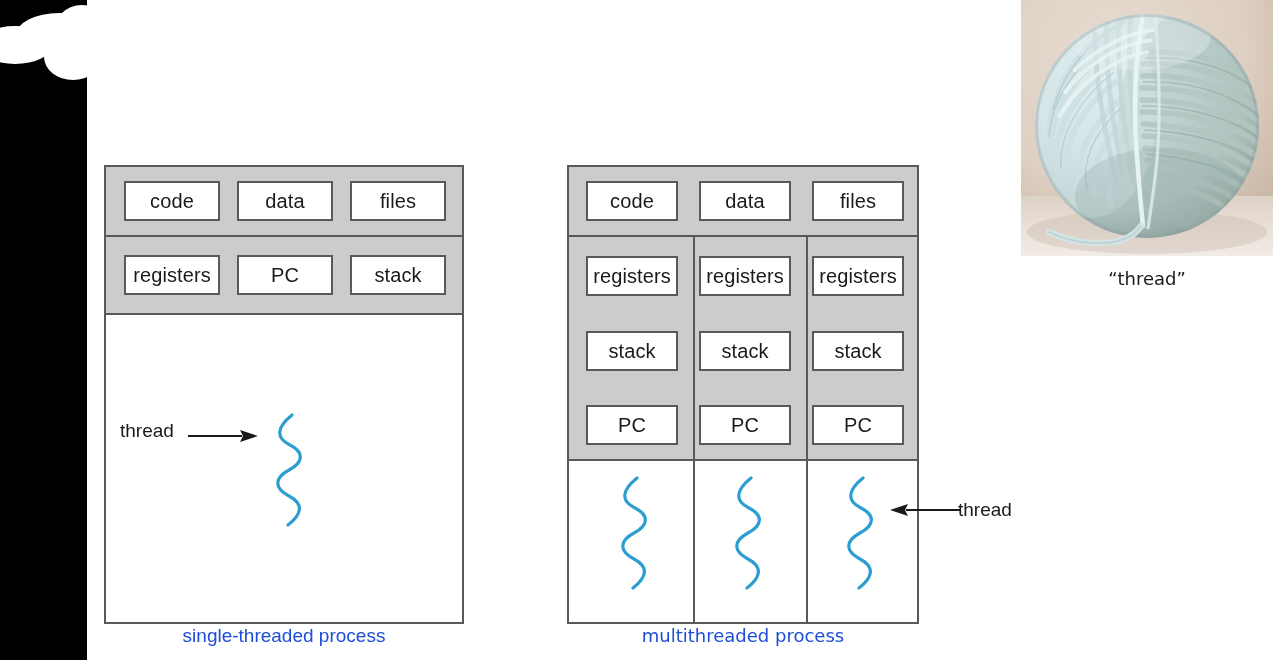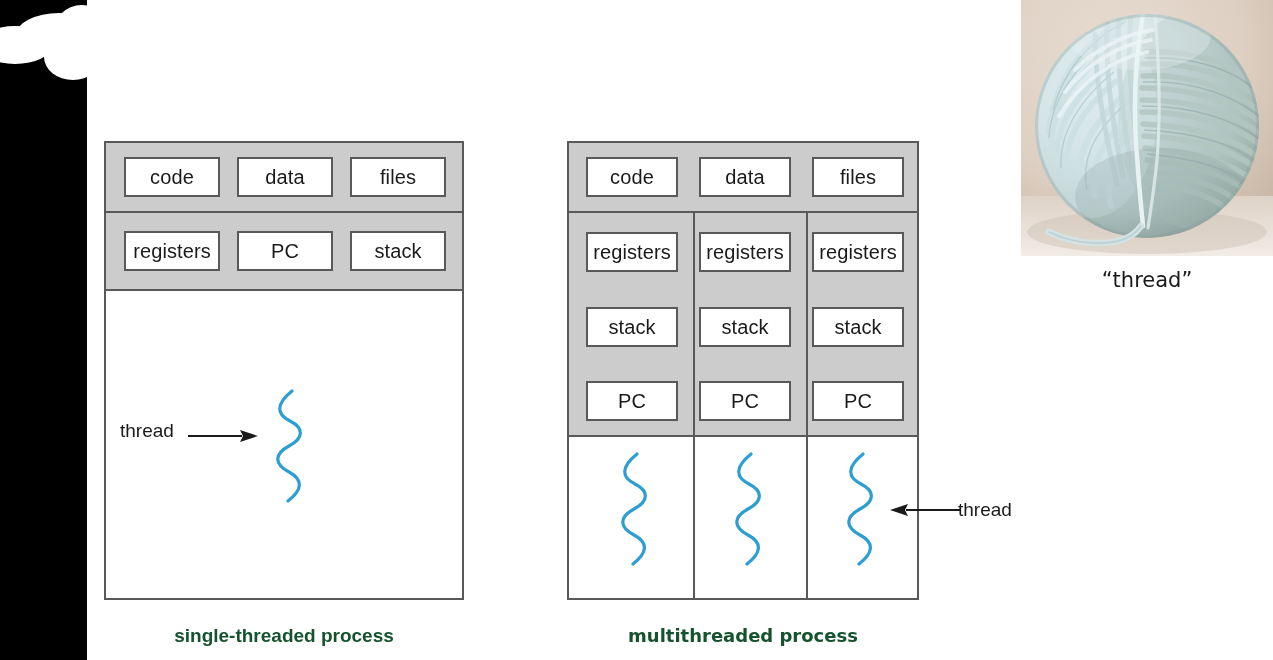--- a/index.html
+++ b/index.html
@@ -32,20 +32,21 @@
   #blob-c { left: 52px;  top: 5px;   width: 60px;  height: 62px; }
   #blob-d { left: 44px;  top: 34px;  width: 58px;  height: 46px; }
   #blob-e { left: 0px;   top: 30px;  width: 60px;  height: 28px; }
 
   
   .proc-box {
     position: absolute;
     box-sizing: border-box;
     border: 2px solid #595959;
     background: #ffffff;
+    margin-top: 24px;
   }
   .band {
     position: absolute;
     box-sizing: border-box;
     background: #cccccc;
   }
   .band-sep {
     position: absolute;
     background: #595959;
   }
@@ -63,24 +64,23 @@
     white-space: nowrap;
   }
   .vdivider {
     position: absolute;
     background: #595959;
     width: 2px;
   }
   .caption {
     position: absolute;
     font-size: 19px;
-    color: #14532d;
+    color: #1d4ed8;
     white-space: nowrap;
     text-align: center;
-    font-weight: bold;
   }
   .caption.thin { font-family: "DejaVu Sans", sans-serif; font-size: 18px; }
 
   
   .squiggle { position: absolute; }
 
   
   .anno-label {
     position: absolute;
     font-size: 19px;
@@ -95,21 +95,21 @@
     position: absolute;
     left: 1021px; top: 0px;
     width: 252px; height: 256px;
     overflow: hidden;
     background: #ddd2c6;
   }
   #yarn-photo svg { display: block; }
   .photo-caption {
     position: absolute;
     font-family: "DejaVu Sans", sans-serif;
-    font-size: 21px;
+    font-size: 18px;
     color: #1a1a1a;
     white-space: nowrap;
   }
 </style>
 </head>
 <body>
 
 <div id="left-band">
   <div class="cloud-blob" id="blob-a"></div>
   <div class="cloud-blob" id="blob-b"></div>

